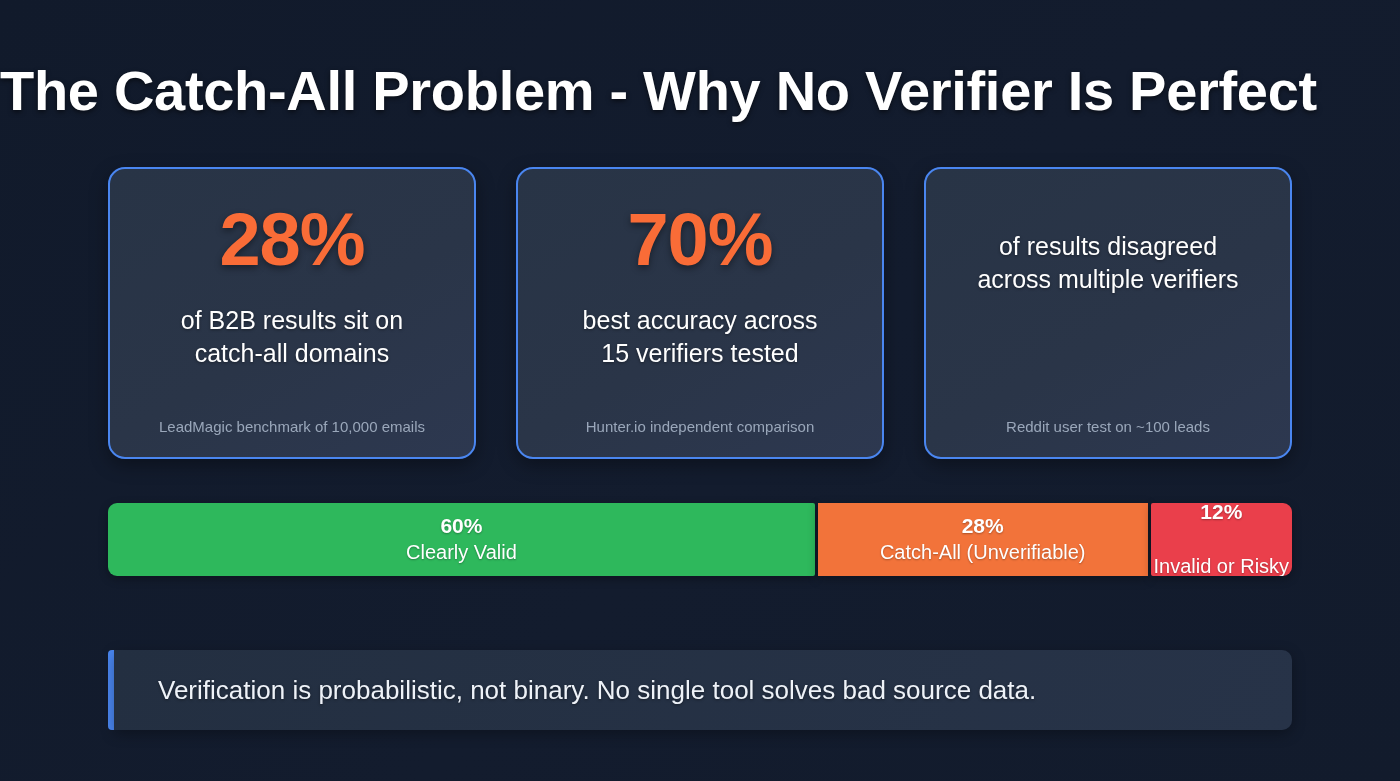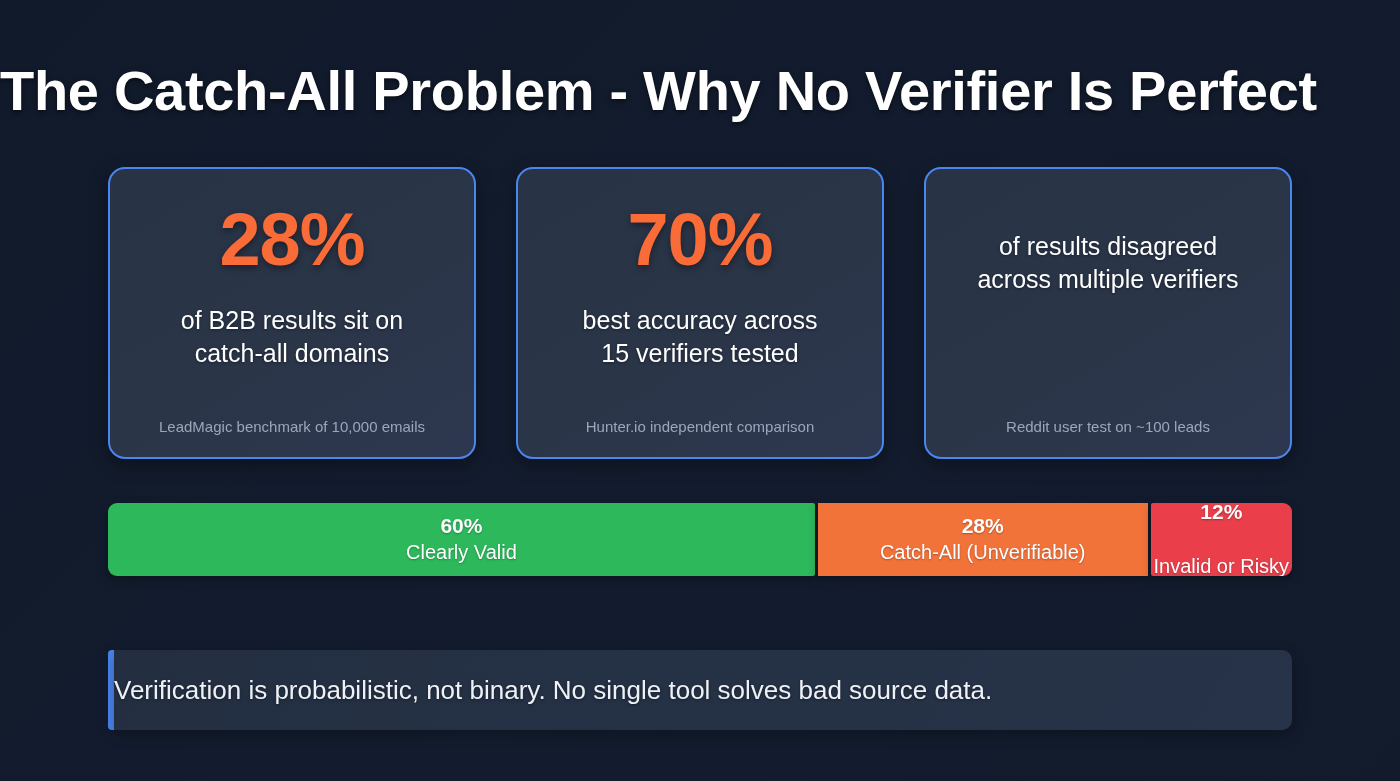--- a/index.html
+++ b/index.html
@@ -146,20 +146,21 @@
     background: #4a86f0;
     border-radius: 4px 0 0 4px;
   }
 
   .callout-body {
     flex: 1;
     background: linear-gradient(120deg, #232f41 0%, #273348 100%);
     border-radius: 0 10px 10px 0;
     display: flex;
     align-items: center;
+    padding-left: 44px;
     box-shadow: 0 4px 14px rgba(0,0,0,0.3);
   }
 
   .callout-text {
     font-size: 26px;
     color: #eef2f8;
     line-height: 1.25;
     text-shadow: 0 1px 3px rgba(0,0,0,0.4);
     white-space: nowrap;
   }

